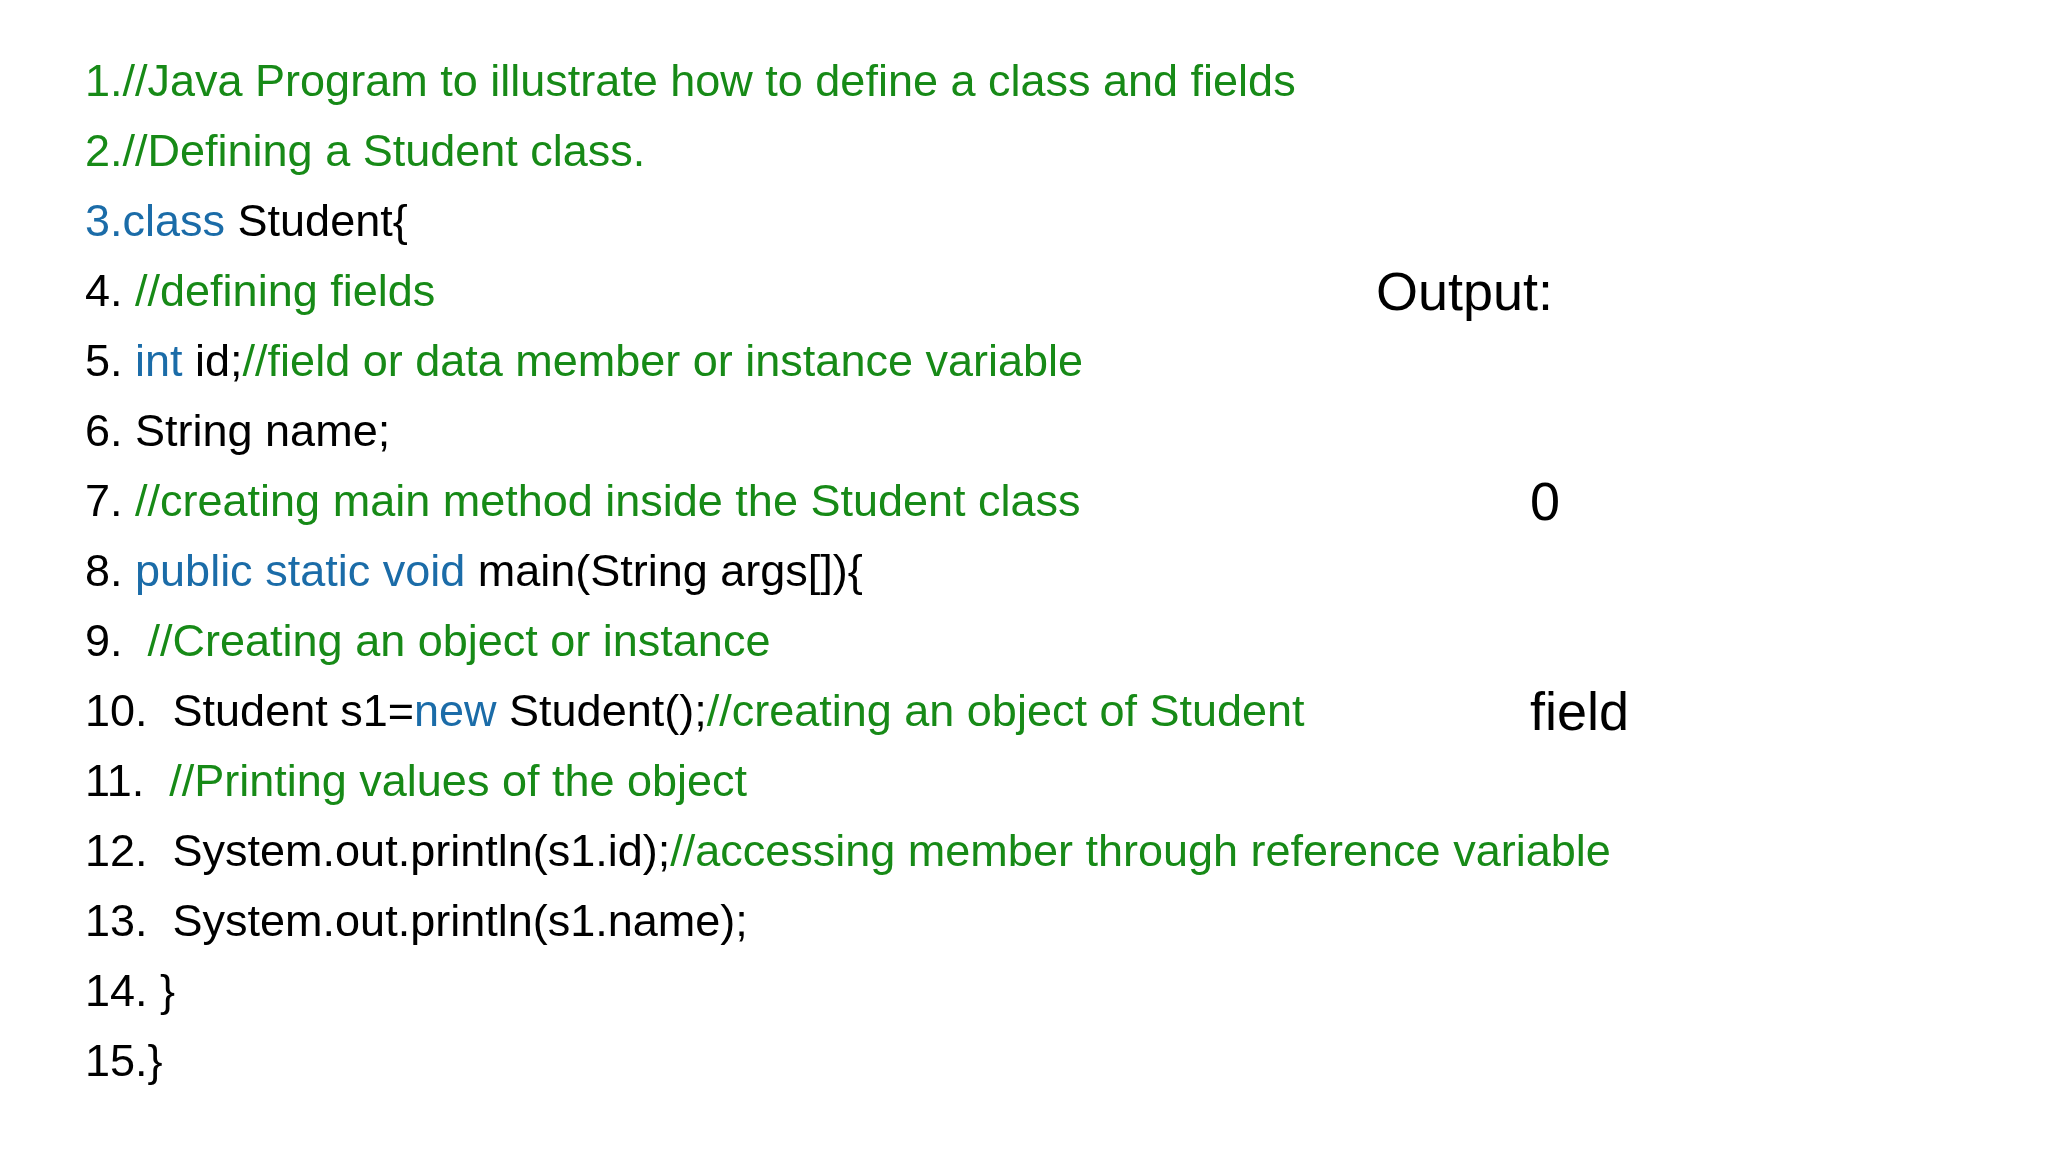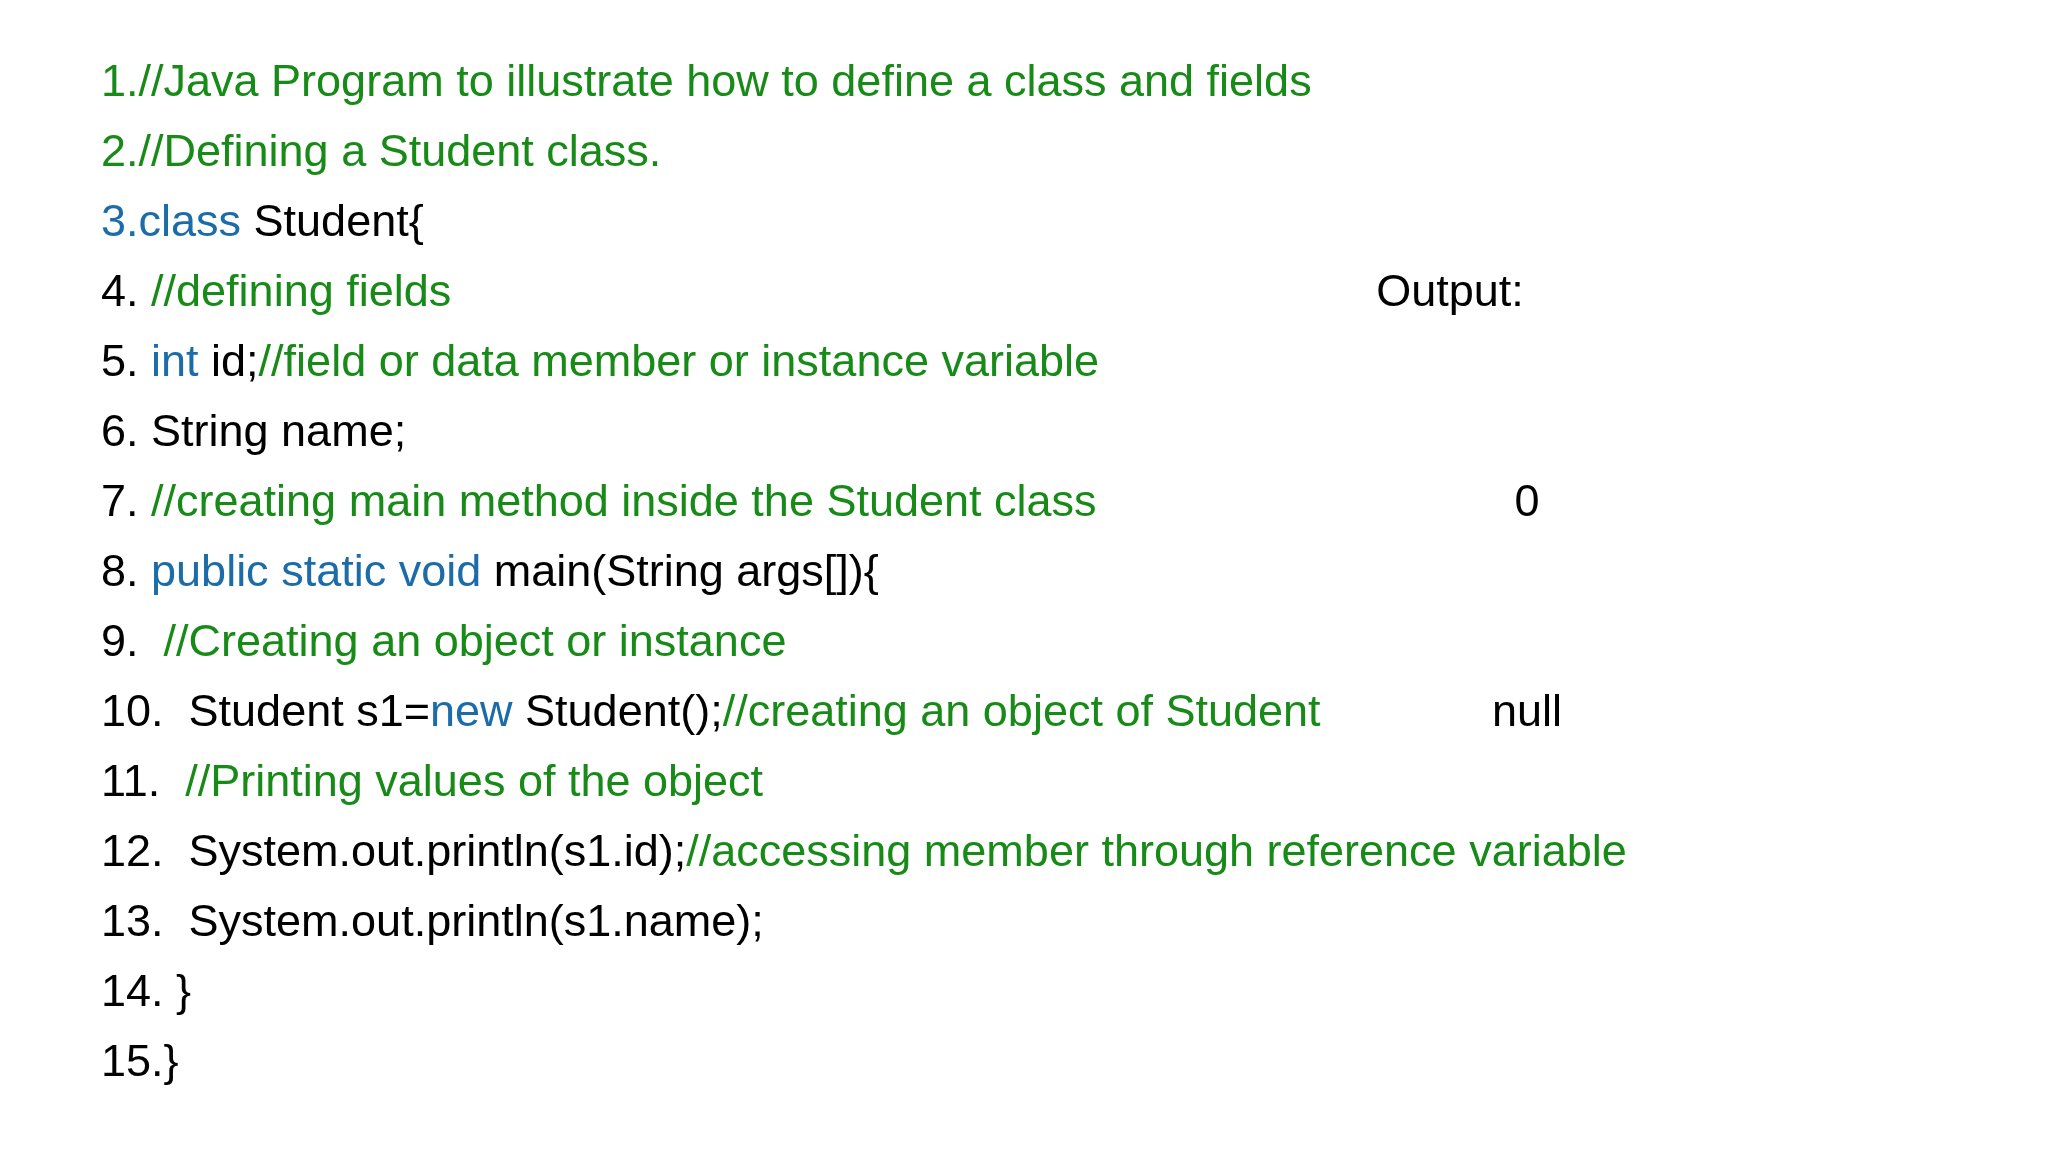--- a/index.html
+++ b/index.html
@@ -16,40 +16,39 @@
   }
   .code-block {
     position: absolute;
     left: 85px;
     top: 46px;
     font-size: 45px;
     line-height: 70px;
     white-space: pre;
     color: #000000;
   }
-  .code-line { height: 70px; margin-left: 16px; }
+  .code-line { height: 70px; }
   .seg-keyword { font-weight: 400; }
   .output-panel {
     position: absolute;
-    left: 1338px;
+    left: 1376px;
     top: 116px;
-    font-size: 45px;
+    font-size: 54px;
     line-height: 70px;
     color: #000000;
     white-space: pre;
-    text-align: center;
   }
   .output-label { height: 70px; }
   .output-value {
     height: 70px;
     margin-left: 154px;
   }
 </style>
 </head>
 <body>
 
 <div class="code-block"><div class="code-line"><span class="seg seg-comment" style="color: rgb(23, 138, 23);">1.//Java Program to illustrate how to define a class and fields</span></div><div class="code-line"><span class="seg seg-comment" style="color: rgb(23, 138, 23);">2.//Defining a Student class.</span></div><div class="code-line"><span class="seg seg-keyword" style="color: rgb(27, 108, 168);">3.class</span><span class="seg seg-plain" style="color: rgb(0, 0, 0);"> Student{</span></div><div class="code-line"><span class="seg seg-plain" style="color: rgb(0, 0, 0);">4. </span><span class="seg seg-comment" style="color: rgb(23, 138, 23);">//defining fields</span></div><div class="code-line"><span class="seg seg-plain" style="color: rgb(0, 0, 0);">5. </span><span class="seg seg-keyword" style="color: rgb(27, 108, 168);">int</span><span class="seg seg-plain" style="color: rgb(0, 0, 0);"> id;</span><span class="seg seg-comment" style="color: rgb(23, 138, 23);">//field or data member or instance variable</span></div><div class="code-line"><span class="seg seg-plain" style="color: rgb(0, 0, 0);">6. String name;</span></div><div class="code-line"><span class="seg seg-plain" style="color: rgb(0, 0, 0);">7. </span><span class="seg seg-comment" style="color: rgb(23, 138, 23);">//creating main method inside the Student class</span></div><div class="code-line"><span class="seg seg-plain" style="color: rgb(0, 0, 0);">8. </span><span class="seg seg-keyword" style="color: rgb(27, 108, 168);">public static void</span><span class="seg seg-plain" style="color: rgb(0, 0, 0);"> main(String args[]){</span></div><div class="code-line"><span class="seg seg-plain" style="color: rgb(0, 0, 0);">9.  </span><span class="seg seg-comment" style="color: rgb(23, 138, 23);">//Creating an object or instance</span></div><div class="code-line"><span class="seg seg-plain" style="color: rgb(0, 0, 0);">10.  Student s1=</span><span class="seg seg-keyword" style="color: rgb(27, 108, 168);">new</span><span class="seg seg-plain" style="color: rgb(0, 0, 0);"> Student();</span><span class="seg seg-comment" style="color: rgb(23, 138, 23);">//creating an object of Student</span></div><div class="code-line"><span class="seg seg-plain" style="color: rgb(0, 0, 0);">11.  </span><span class="seg seg-comment" style="color: rgb(23, 138, 23);">//Printing values of the object</span></div><div class="code-line"><span class="seg seg-plain" style="color: rgb(0, 0, 0);">12.  System.out.println(s1.id);</span><span class="seg seg-comment" style="color: rgb(23, 138, 23);">//accessing member through reference variable</span></div><div class="code-line"><span class="seg seg-plain" style="color: rgb(0, 0, 0);">13.  System.out.println(s1.name);</span></div><div class="code-line"><span class="seg seg-plain" style="color: rgb(0, 0, 0);">14. }</span></div><div class="code-line"><span class="seg seg-plain" style="color: rgb(0, 0, 0);">15.}</span></div></div>
 
 <div class="output-panel">
   <div class="output-label">Output:</div>
   <div class="output-value">0</div>
-  <div class="output-value">null</div>
+  <div class="output-value">field</div>
 </div>
 
 </body></html>

